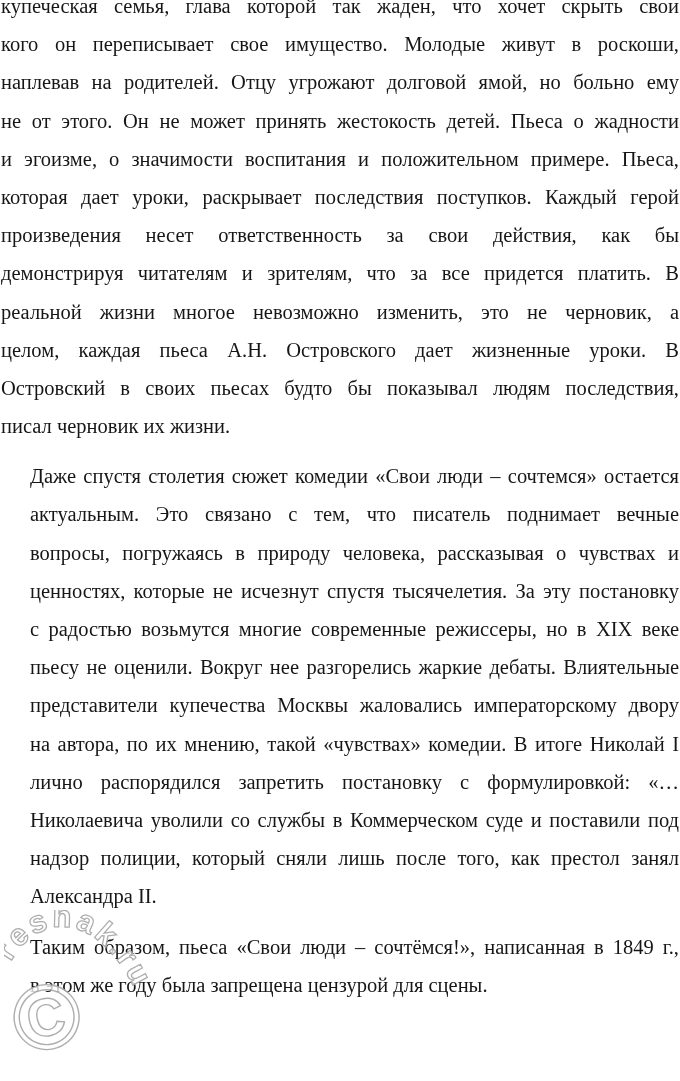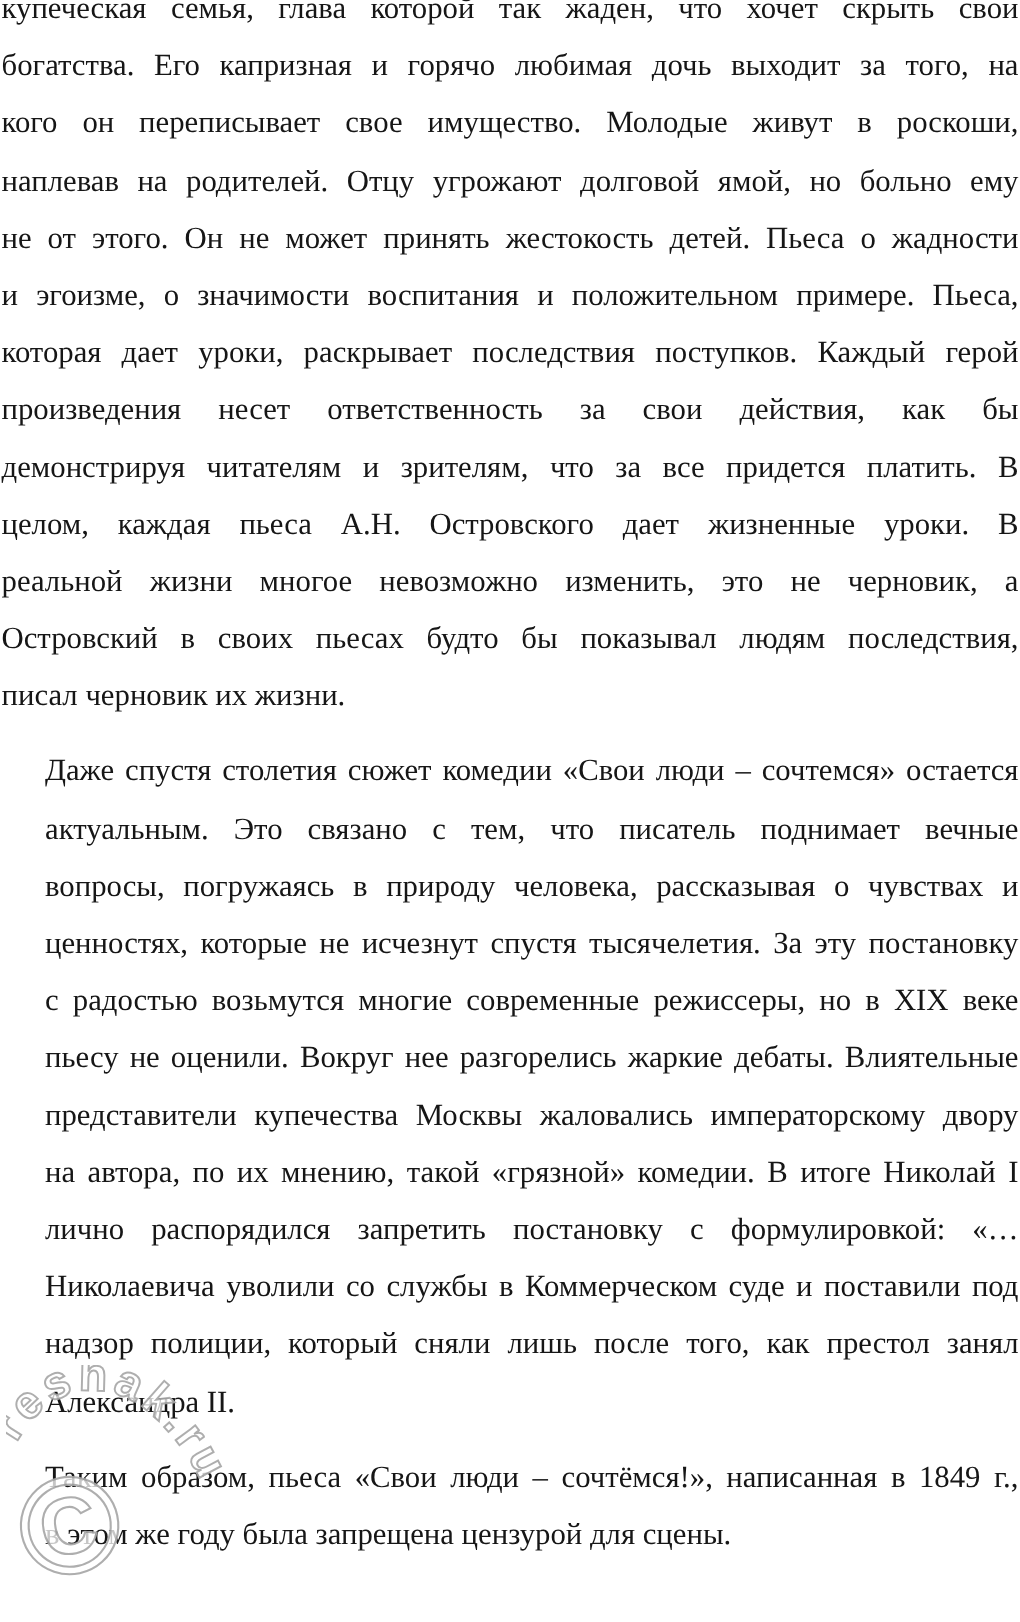--- a/index.html
+++ b/index.html
@@ -55,43 +55,42 @@
     font-family: "Liberation Sans", "DejaVu Sans", sans-serif;
   }
 </style>
 </head>
 <body>
 
 <div class="doc">
 
   <div class="para">
     <div class="line">купеческая семья, глава которой так жаден, что хочет скрыть свои</div>
-    <div class="line">богатства. Его капризная и горячо любимая дочь выходит за того, на</div>
     <div class="line">кого он переписывает свое имущество. Молодые живут в роскоши,</div>
     <div class="line">наплевав на родителей. Отцу угрожают долговой ямой, но больно ему</div>
     <div class="line">не от этого. Он не может принять жестокость детей. Пьеса о жадности</div>
     <div class="line">и эгоизме, о значимости воспитания и положительном примере. Пьеса,</div>
     <div class="line">которая дает уроки, раскрывает последствия поступков. Каждый герой</div>
     <div class="line">произведения несет ответственность за свои действия, как бы</div>
     <div class="line">демонстрируя читателям и зрителям, что за все придется платить. В</div>
+    <div class="line">реальной жизни многое невозможно изменить, это не черновик, а</div>
     <div class="line">целом, каждая пьеса А.Н. Островского дает жизненные уроки. В</div>
-    <div class="line">реальной жизни многое невозможно изменить, это не черновик, а</div>
     <div class="line">Островский в своих пьесах будто бы показывал людям последствия,</div>
     <div class="line last">писал черновик их жизни.</div>
   </div>
 
   <div class="para">
     <div class="line">Даже спустя столетия сюжет комедии «Свои люди – сочтемся» остается</div>
     <div class="line">актуальным. Это связано с тем, что писатель поднимает вечные</div>
     <div class="line">вопросы, погружаясь в природу человека, рассказывая о чувствах и</div>
     <div class="line">ценностях, которые не исчезнут спустя тысячелетия. За эту постановку</div>
     <div class="line">с радостью возьмутся многие современные режиссеры, но в XIX веке</div>
     <div class="line">пьесу не оценили. Вокруг нее разгорелись жаркие дебаты. Влиятельные</div>
     <div class="line">представители купечества Москвы жаловались императорскому двору</div>
-    <div class="line">на автора, по их мнению, такой «грязной» комедии. В итоге Николай I</div>
+    <div class="line">на автора, по их мнению, такой «чувствах» комедии. В итоге Николай I</div>
     <div class="line">лично распорядился запретить постановку с формулировкой: «…</div>
     <div class="line">Николаевича уволили со службы в Коммерческом суде и поставили под</div>
     <div class="line">надзор полиции, который сняли лишь после того, как престол занял</div>
     <div class="line last">Александра II.</div>
   </div>
 
   <div class="para">
     <div class="line">Таким образом, пьеса «Свои люди – сочтёмся!», написанная в 1849 г.,</div>
     <div class="line last">в этом же году была запрещена цензурой для сцены.</div>
   </div>

